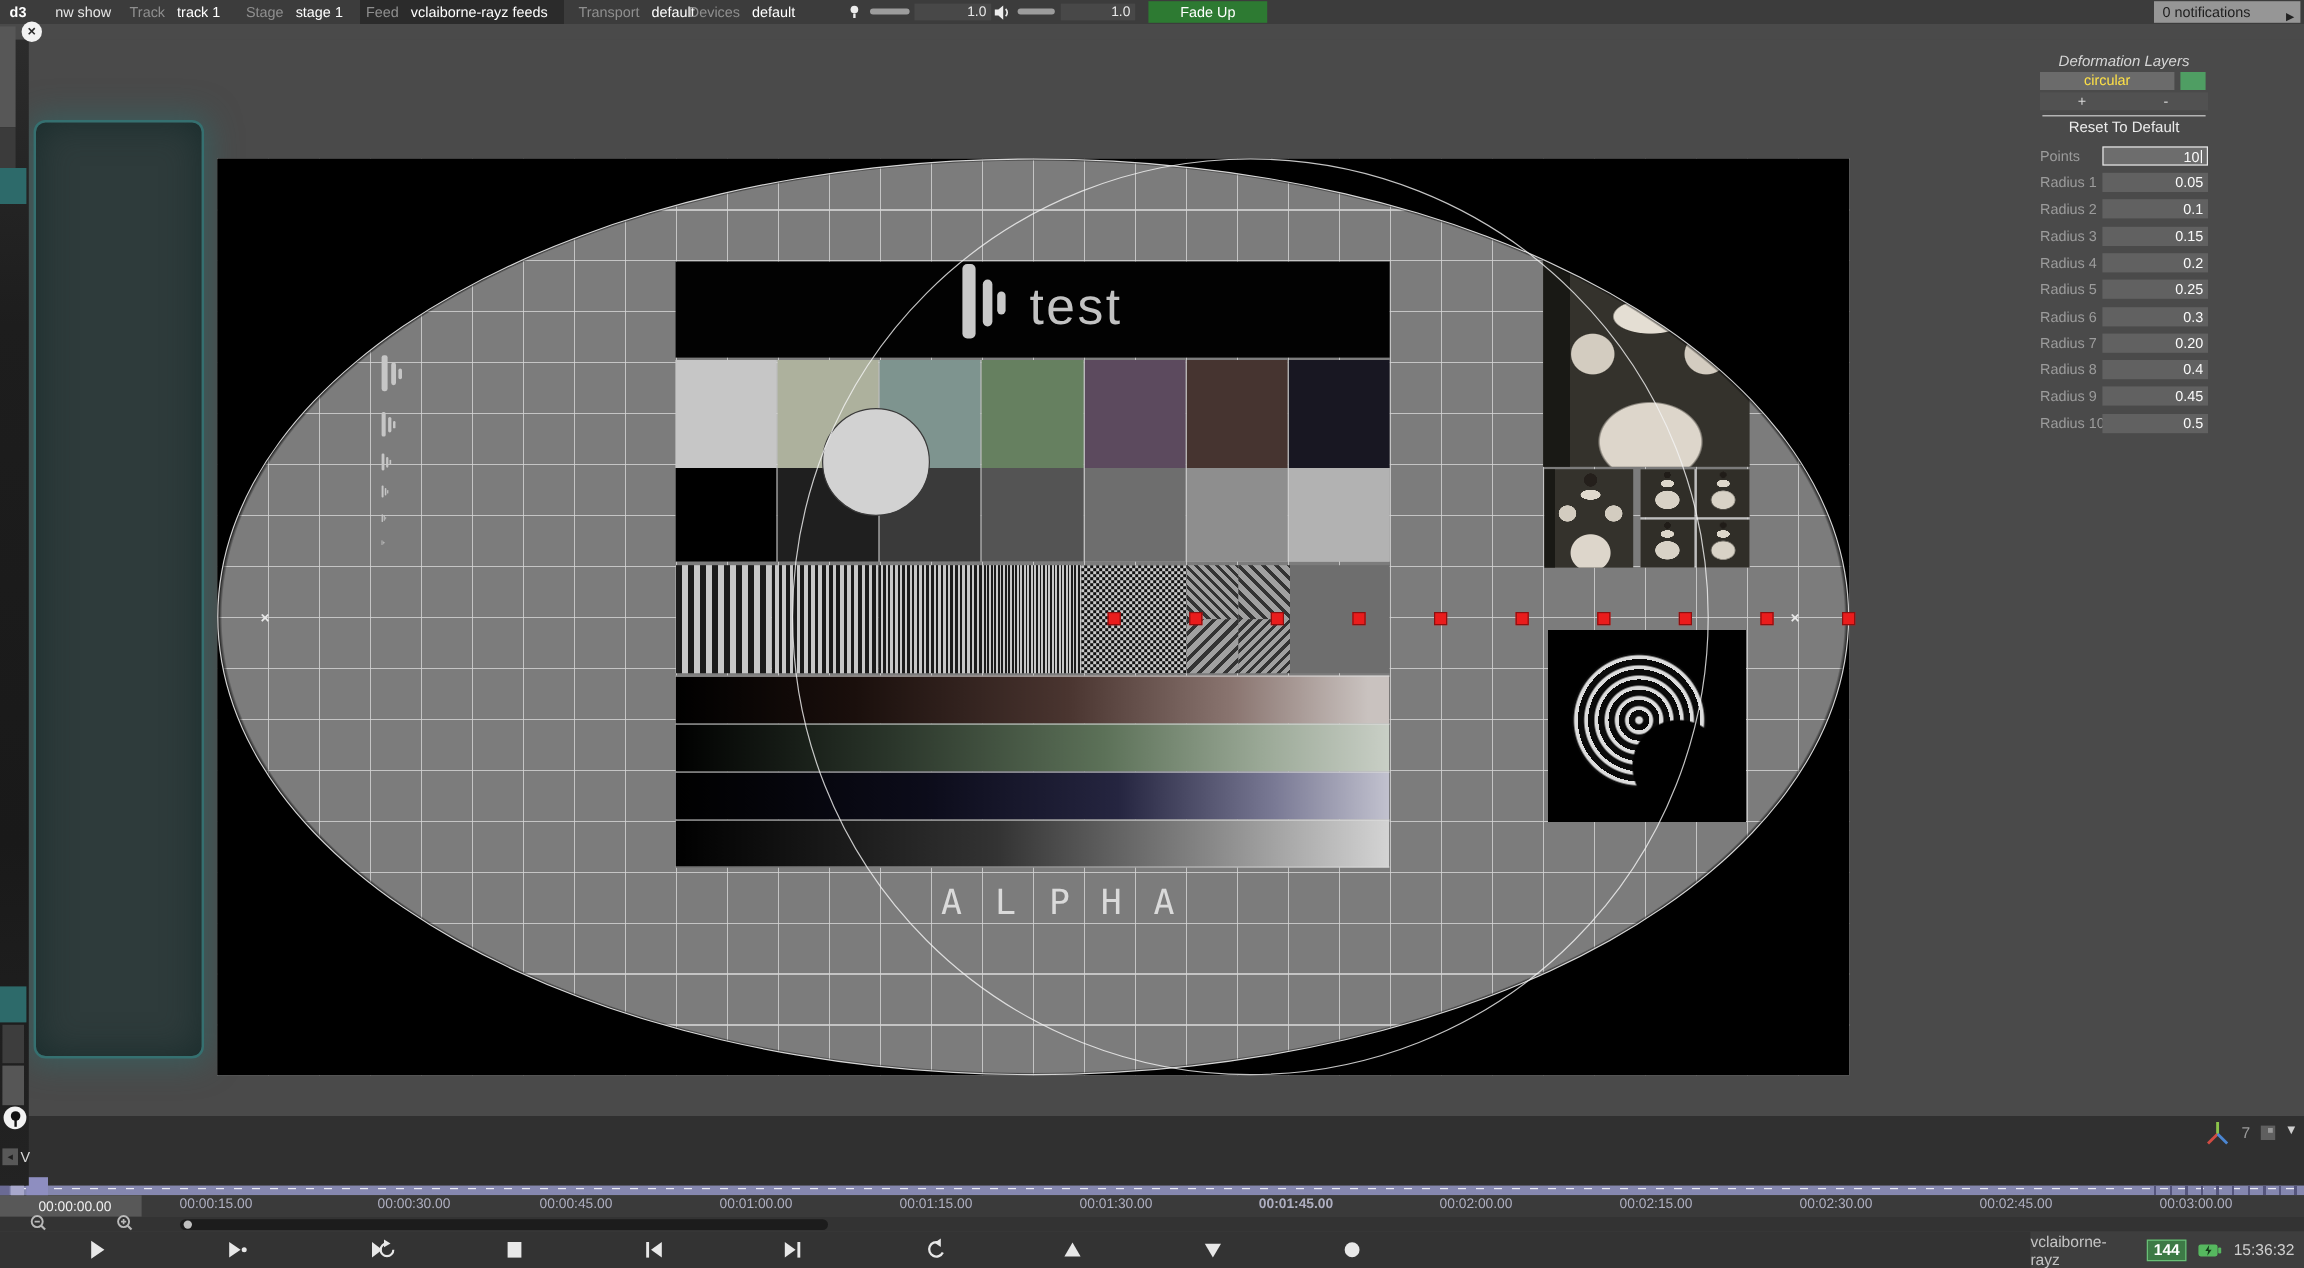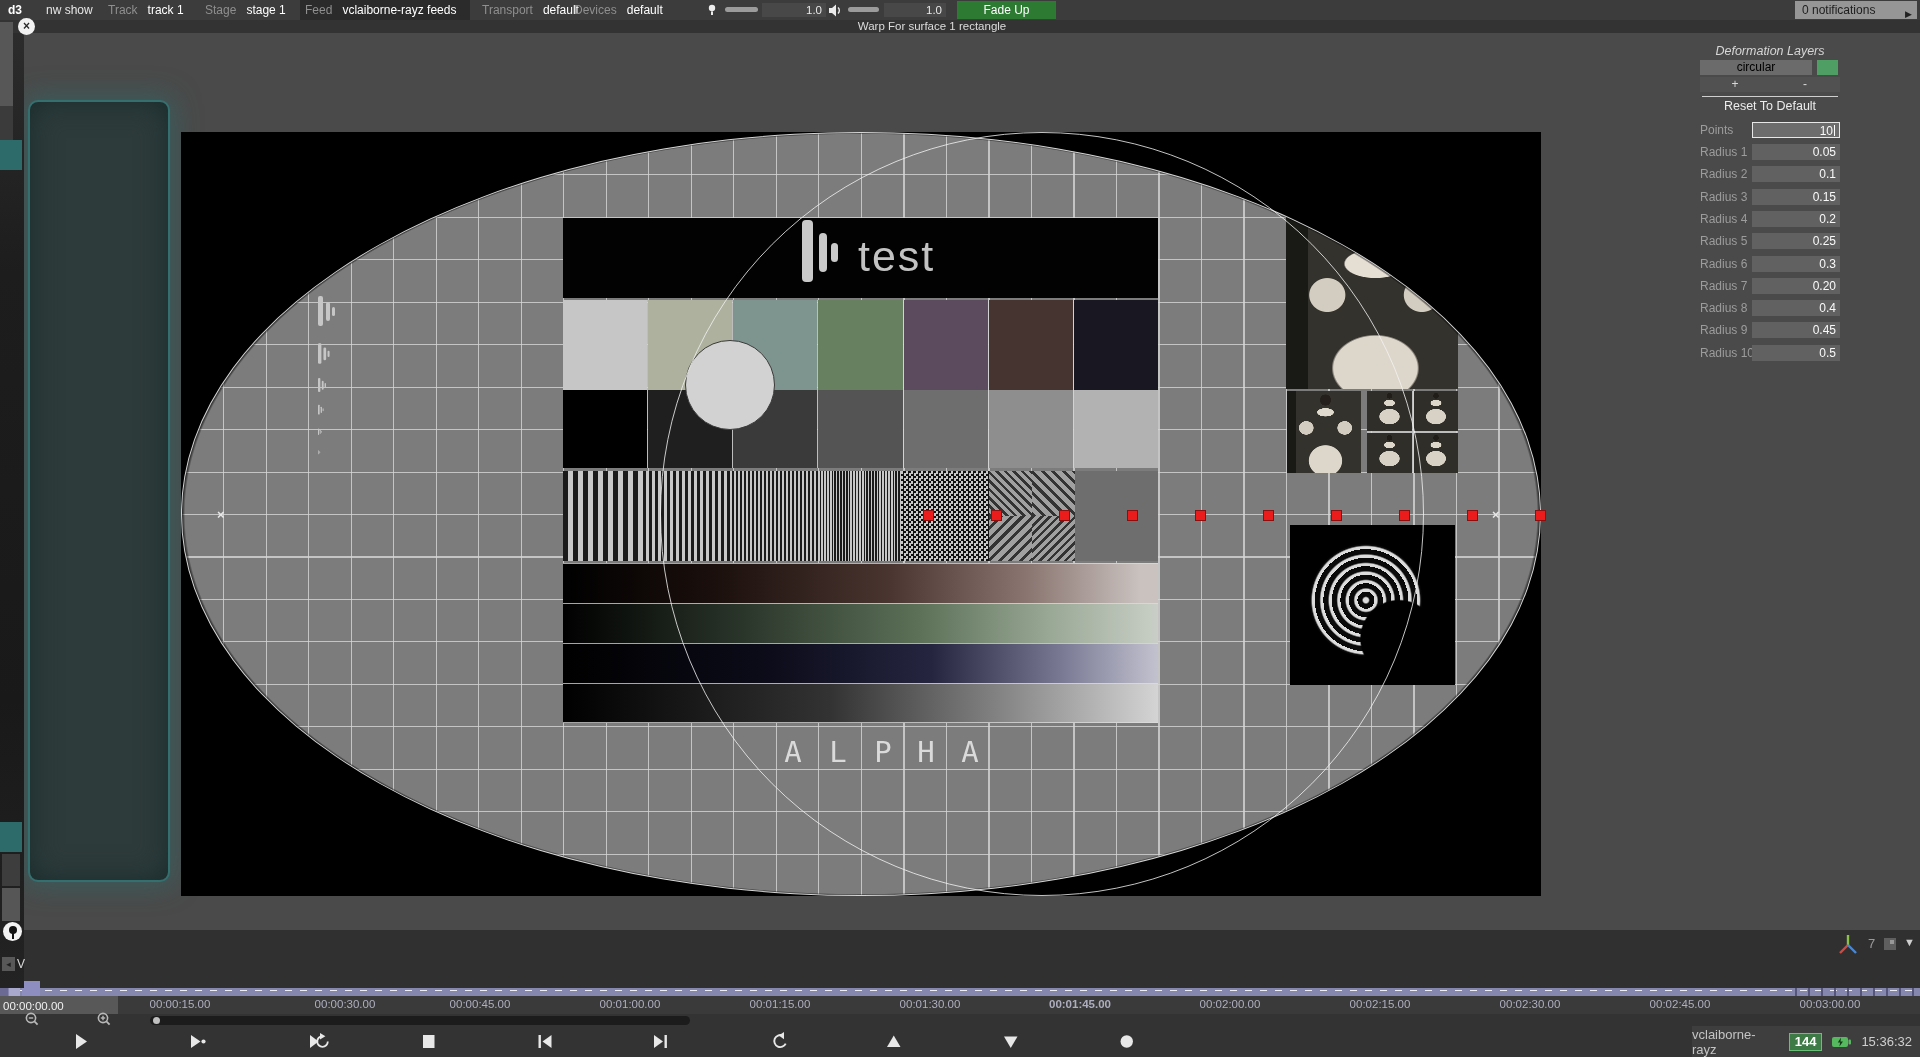--- a/index.html
+++ b/index.html
@@ -81,21 +81,21 @@
     background-image:
       radial-gradient(circle at 66% 71%, #000 0 24%, rgba(0,0,0,0) 25%),
       radial-gradient(circle at 46% 47%, rgba(0,0,0,0) 0 45%, #000 46%),
       repeating-radial-gradient(circle at 46% 47%, #dcdcdc 0 2.5px, #0a0a0a 4px 8.5px);}
   .redpt{position:absolute;width:11px;height:11px;background:#ea1c1c;border:1px solid #8c0f0f;
     box-sizing:border-box;z-index:8;}
   .xmark{position:absolute;color:#e8e8e8;font-size:13px;font-weight:bold;z-index:8;line-height:10px;}
   
   .dpanel{left:1700px;top:44px;width:140px;height:320px;z-index:20;font-size:12px;}
   .dtitle{position:absolute;left:0;top:0;width:140px;text-align:center;color:#d6d6d6;font-size:12.5px;font-style:italic;}
-  .dlayerbtn{position:absolute;left:0;top:16px;width:112px;height:15px;background:#6b6b6b;color:#000000;
+  .dlayerbtn{position:absolute;left:0;top:16px;width:112px;height:15px;background:#6b6b6b;color:#fde047;
     text-align:center;line-height:15px;}
   .dswatch{position:absolute;left:117px;top:16px;width:21px;height:15px;background:#4f9e63;}
   .dpm{position:absolute;top:33px;width:70px;height:15px;text-align:center;color:#d8d8d8;line-height:15px;background:#515151;}
   .ddivider{position:absolute;left:2px;top:52px;width:136px;height:1px;background:#cfcfcf;}
   .dreset{position:absolute;left:0;top:55px;width:140px;text-align:center;color:#ececec;font-size:12.5px;}
   .drow{position:absolute;left:0;width:140px;height:16px;}
   .drow .dlab{position:absolute;left:0;top:1px;color:#9c9c9c;}
   .dfield{position:absolute;right:0;top:0;width:88px;height:16px;background:#616161;color:#fafafa;
     text-align:right;line-height:16px;padding-right:4px;box-sizing:border-box;}
   .dfield.focused{background:#6d6d6d;border:1px solid #e8e8e8;}
@@ -118,21 +118,21 @@
   .gizmotri{position:absolute;left:68px;top:3px;color:#cfcfcf;font-size:11px;}
   .purplebar{left:0;top:988px;width:1920px;height:8px;background-color:#8587af;
     background-image:repeating-linear-gradient(to right,rgba(255,255,255,.85) 0 7px,rgba(0,0,0,0) 7px 15px);
     background-size:100% 1px;background-position:0 2px;background-repeat:no-repeat;}
   .ptick{left:1795px;top:988px;width:125px;height:8px;
     background:repeating-linear-gradient(to right,#55557c 0 2px,rgba(0,0,0,0) 2px 13px);}
   .pblock{position:absolute;z-index:3;}
   .ruler{left:0;top:996px;width:1920px;height:18px;background:#3a3a3a;}
   .rlabel{position:absolute;top:2px;width:120px;text-align:center;color:#aeaec0;font-size:11.5px;}
   .rhighlight{position:absolute;left:0;top:0;width:118px;height:18px;background:#585858;}
-  .rhighlight span{color:#f0f0f0;font-size:11.5px;line-height:18px;padding-left:3px;}
+  .rhighlight span{color:#f0f0f0;font-size:11.5px;line-height:18px;padding-left:3px;margin-left:29px;}
   .zoomrow{left:0;top:1014px;width:1920px;height:12px;background:#333;}
   .zoomicon{position:absolute;top:-3px;width:17px;height:17px;}
   .zoomtrack{position:absolute;left:150px;top:1.5px;width:540px;height:9px;background:#1c1c1c;border-radius:4.5px;}
   .zoomhandle{position:absolute;left:153px;top:2.5px;width:7px;height:7px;border-radius:50%;background:#c0c0c0;}
   .transportbar{left:0;top:1026px;width:1920px;height:31px;background:#333;}
   .tbtn{position:absolute;top:5px;width:22px;height:21px;}
   .statusblock{position:absolute;right:0;top:0;width:228px;height:31px;background:#3e3e3e;
     display:flex;align-items:center;justify-content:flex-end;gap:9px;padding-right:8px;box-sizing:border-box;}
   .machine{color:#c4c4c4;font-size:13px;}
   .fpsbadge{background:#3d7a46;border:1px solid #6abf77;color:#fff;font-size:13px;padding:0 5px;line-height:16px;font-weight:bold;}
@@ -174,23 +174,20 @@
       </svg>
     <div class="slidertrack" style="left:848px;width:31px;"></div>
     <div class="valfield" style="left:884px;width:54px;">1.0</div>
     <div class="fadeup">Fade Up</div>
     <div class="notif">
       <span>0 notifications</span>
       <span class="tri">▶</span>
     </div>
   </div>
 
-  <div class="abs warpbar">
-    <div class="warptext">Warp For surface 1 rectangle</div>
-  </div>
 
   <div class="abs closebtn">×</div>
 
   <div class="abs stage"></div>
   <div class="abs tealghost"></div>
 
   <div class="abs canvas">
     <div class="banner">
       <div class="lbar" style="left:239px;top:2px;width:11px;height:62px;"></div>
       <div class="lbar" style="left:256px;top:15px;width:8px;height:39px;"></div>

